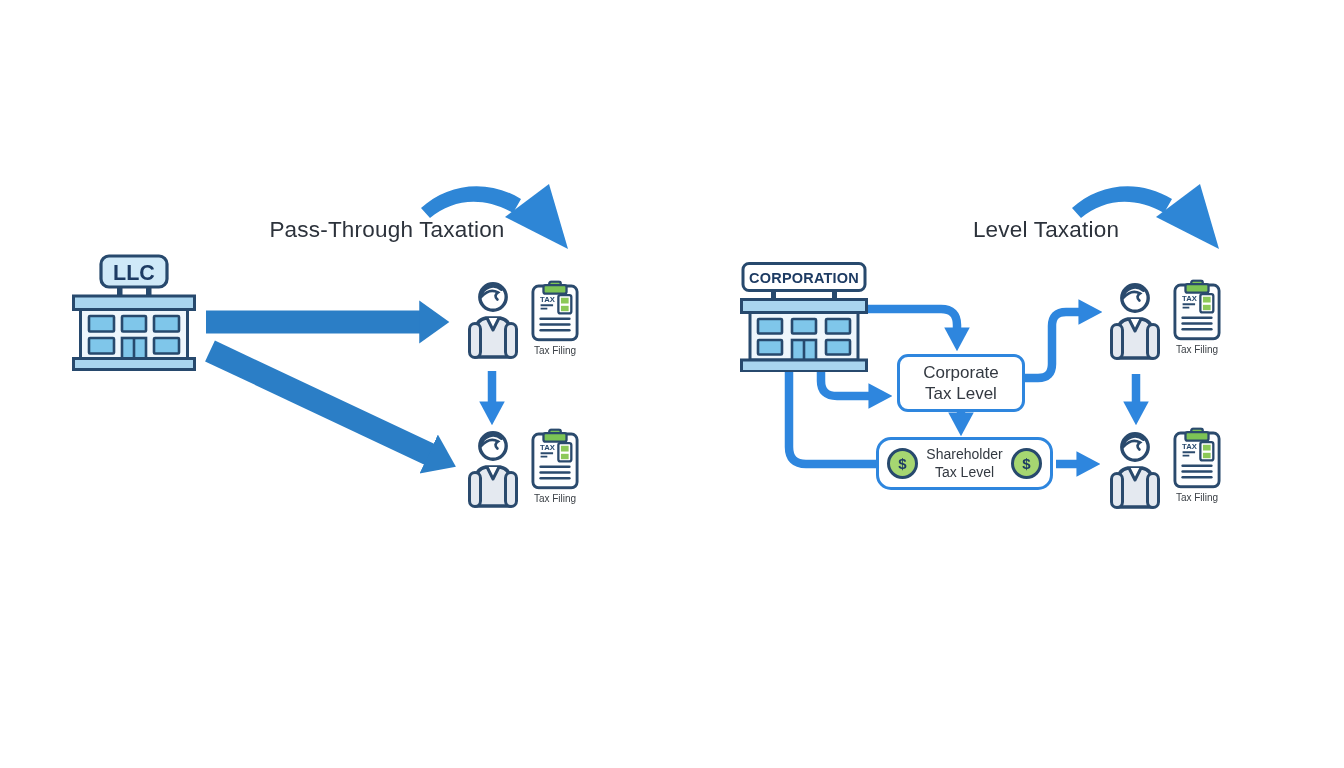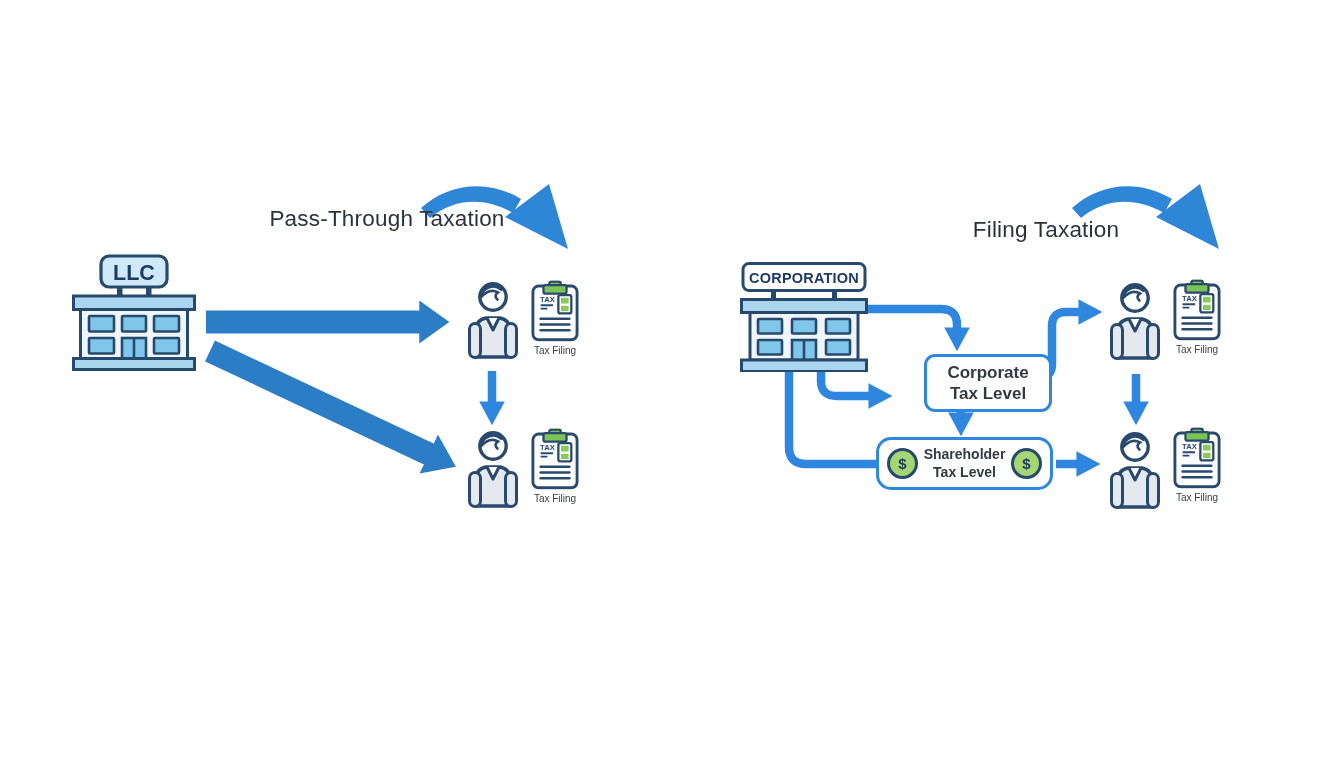--- a/index.html
+++ b/index.html
@@ -12,27 +12,27 @@
     font-size:22.5px;font-weight:500;color:#2c323b;text-align:center;letter-spacing:.2px;
     width:300px;
   }
   .tax-label{font-size:10px;color:#3b4046;text-align:center;width:120px;}
   .tax-box{
     background:#ffffff;border:3px solid #2e86de;display:flex;align-items:center;justify-content:center;
     box-sizing:border-box;box-shadow:0 0 0 2px #ffffff inset;
   }
   .corp-box{
     left:897px;top:354px;width:128px;height:58px;border-radius:11px;
-    font-size:17px;font-weight:700;color:#333941;text-align:center;line-height:1.25;margin-left:27px;
+    font-size:17px;font-weight:400;color:#333941;text-align:center;line-height:1.25;
   }
   .sh-box{
     left:876px;top:437px;width:177px;height:53px;border-radius:15px;
     padding:0 8px;justify-content:space-between;
   }
-  .sh-text{font-size:14px;font-weight:700;color:#333941;text-align:center;line-height:1.28;flex:1;}
+  .sh-text{font-size:14px;font-weight:400;color:#333941;text-align:center;line-height:1.28;flex:1;}
   .coin{
     width:25px;height:25px;border-radius:50%;background:#a6d671;border:3.5px solid #27496d;
     color:#1d3b63;font-weight:700;font-size:15px;display:flex;align-items:center;justify-content:center;
     flex:0 0 auto;
   }
   svg{display:block;}
 </style>
 </head>
 <body>
 
@@ -90,22 +90,22 @@
 
   <path d="M866 309 H941 Q957 309 957 325 V330" stroke="#2e86de" stroke-width="8.5" fill="none" marker-end="url(#ah-small)"></path>
   <path d="M821 370 V381 Q821 396 837 396 H871" stroke="#2e86de" stroke-width="8.5" fill="none" marker-end="url(#ah-small)"></path>
   <path d="M1025 378 H1038 Q1052 378 1052 364 V326 Q1052 312 1066 312 H1081" stroke="#2e86de" stroke-width="8.5" fill="none" marker-end="url(#ah-small)"></path>
   <path d="M961 411 V415" stroke="#2e86de" stroke-width="8.5" fill="none" marker-end="url(#ah-small)"></path>
   <path d="M789 370 V447 Q789 464 806 464 H878" stroke="#2e86de" stroke-width="8.5" fill="none"></path>
   <path d="M1056 464 H1079" stroke="#2e86de" stroke-width="8.5" fill="none" marker-end="url(#ah-small)"></path>
   <path d="M1136 374 V404" stroke="#2e86de" stroke-width="8.5" fill="none" marker-end="url(#ah-small)"></path>
 </svg>
 
-<div class="abs title" style="left:237px;top:206px">Pass-Through Taxation</div>
-<div class="abs title" style="left:896px;top:217px">Filing Taxation</div>
+<div class="abs title" style="left:237px;top:217px">Pass-Through Taxation</div>
+<div class="abs title" style="left:896px;top:217px">Level Taxation</div>
 
 <svg class="abs" style="left:72px;top:254px" width="124" height="117" viewBox="0 0 124 117">
   <rect x="29" y="2" width="66" height="31" rx="8" fill="#cfe9f8" stroke="#27496d" stroke-width="3.2"></rect>
   <text x="62" y="26" text-anchor="middle" font-size="21.5" font-weight="bold" fill="#1d3b63">LLC</text>
   <rect x="45" y="33" width="5.5" height="9" fill="#27496d"></rect>
   <rect x="74" y="33" width="5.5" height="9" fill="#27496d"></rect>
   <rect x="1.5" y="42" width="121" height="13.5" fill="#a9d5ef" stroke="#27496d" stroke-width="3"></rect>
   <rect x="8.5" y="55.5" width="107" height="49" fill="#eef6fc" stroke="#27496d" stroke-width="3"></rect>
   <rect x="17" y="62" width="25" height="15.5" rx="1" fill="#7fc6ea" stroke="#27496d" stroke-width="2.6"></rect>
   <rect x="50" y="62" width="24" height="15.5" rx="1" fill="#7fc6ea" stroke="#27496d" stroke-width="2.6"></rect>

